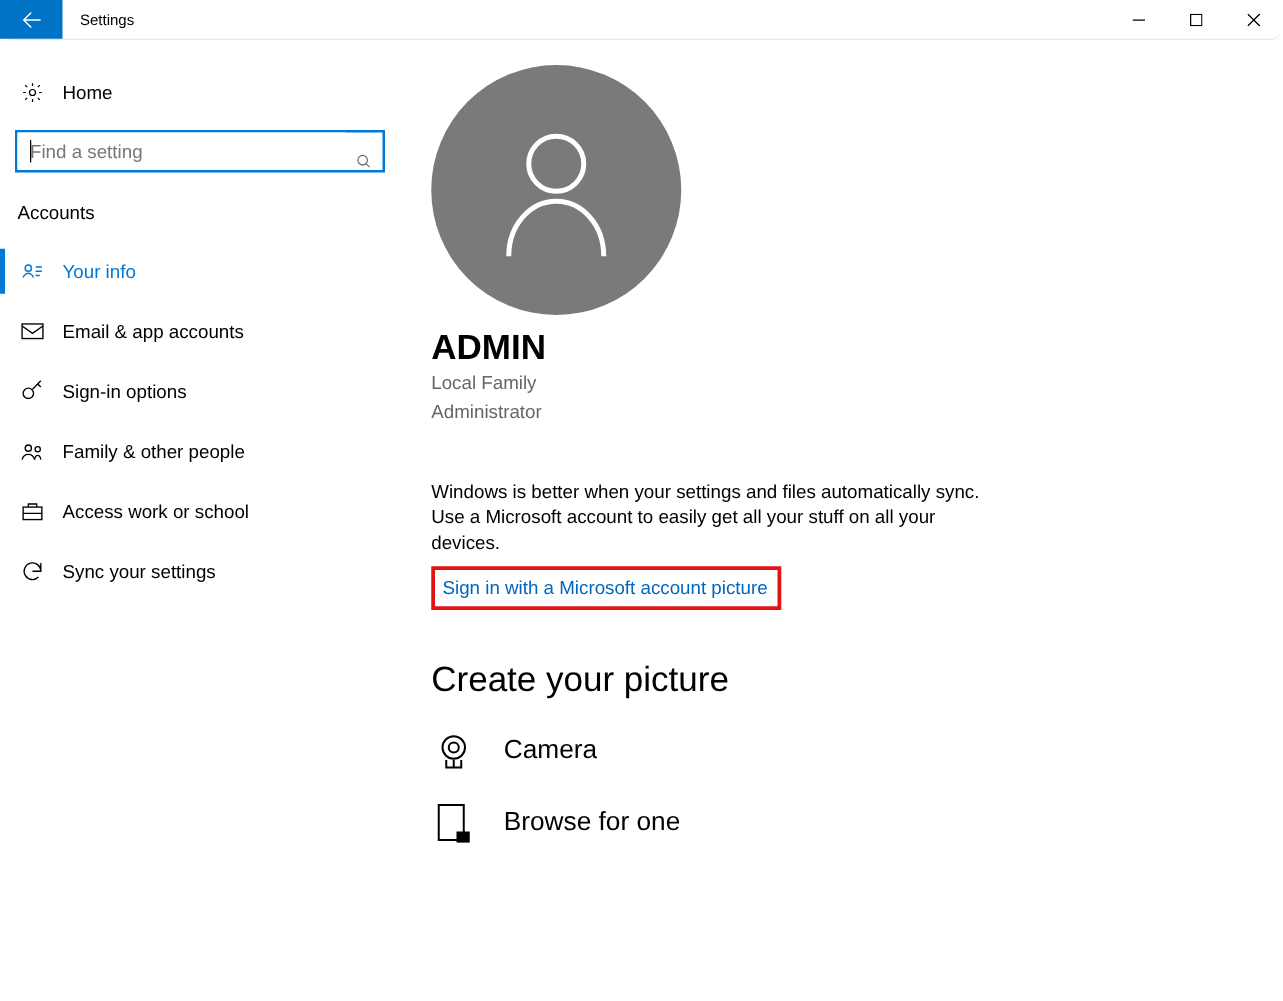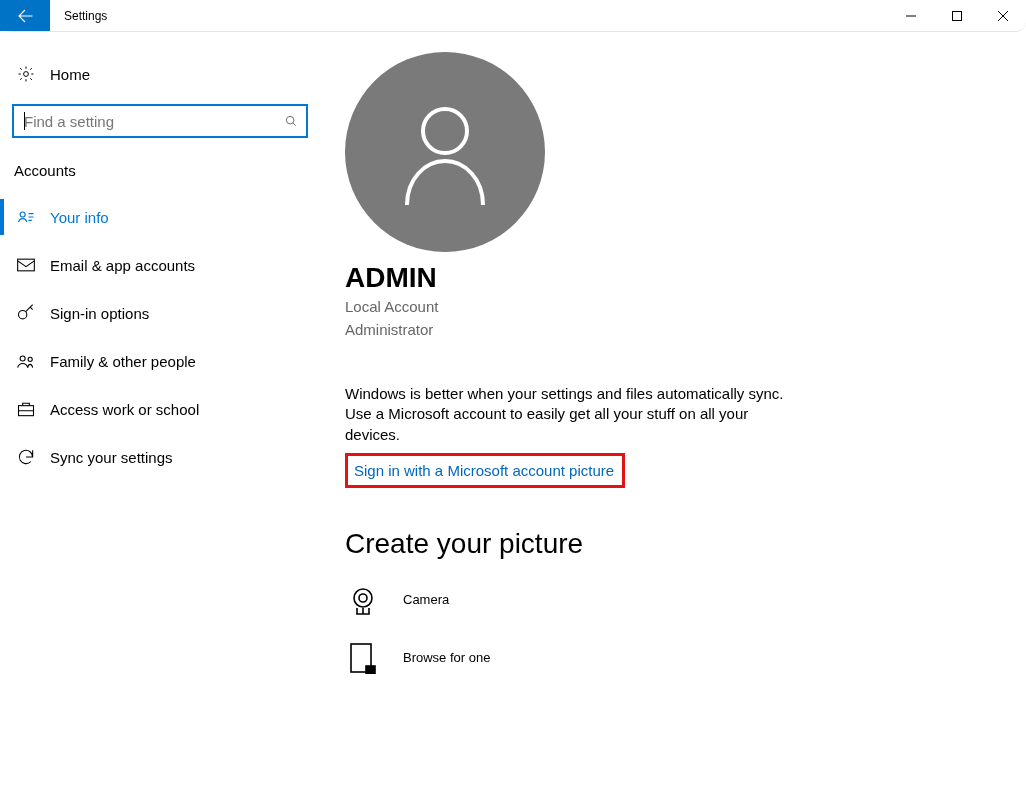--- a/index.html
+++ b/index.html
@@ -78,21 +78,21 @@
     display:flex; align-items:center; justify-content:center;
   }
   .search-wrap {
     padding: 8px 12px 18px 12px;
   }
   .search-box {
     position: relative;
     border: 2px solid #0078d7;
     height: 34px;
     display: flex;
-    align-items: center;
+    align-items: flex-end;
   }
   .search-input {
     flex: 1;
     border: none;
     outline: none;
     height: 100%;
     padding-left: 10px;
     font-size: 15px;
     font-family: inherit;
     color: #000;
@@ -179,21 +179,21 @@
   .section-heading {
     font-size: 28px;
     font-weight: 400;
     margin-top: 40px;
   }
   .picture-option {
     display:flex;
     align-items:center;
     margin-top: 22px;
     gap: 22px;
-    font-size: 13px;
+    font-size: 21px;
     text-align: center;
   }
   .pic-icon {
     width: 36px;
     height: 36px;
     display:flex; align-items:center; justify-content:center;
   }
   svg { display:block; }
 </style>
 </head>
@@ -317,21 +317,21 @@
   </div>
 
   <div class="content">
     <div class="avatar">
       <svg width="100" height="110" viewBox="0 0 100 110" fill="none" stroke="#fff" stroke-width="4">
         <circle cx="50" cy="34" r="22"></circle>
         <path d="M12 108c0-26 18-44 38-44s38 18 38 44"></path>
       </svg>
     </div>
     <div class="username">ADMIN</div>
-    <div class="account-meta">Local Account</div>
+    <div class="account-meta">Local Family</div>
     <div class="account-meta">Administrator</div>
 
     <div class="sync-blurb">Windows is better when your settings and files automatically sync. Use a Microsoft account to easily get all your stuff on all your devices.</div>
 
     <div class="highlight-box">
       <span class="ms-link">Sign in with a Microsoft account picture</span>
     </div>
 
     <div class="section-heading">Create your picture</div>
 

